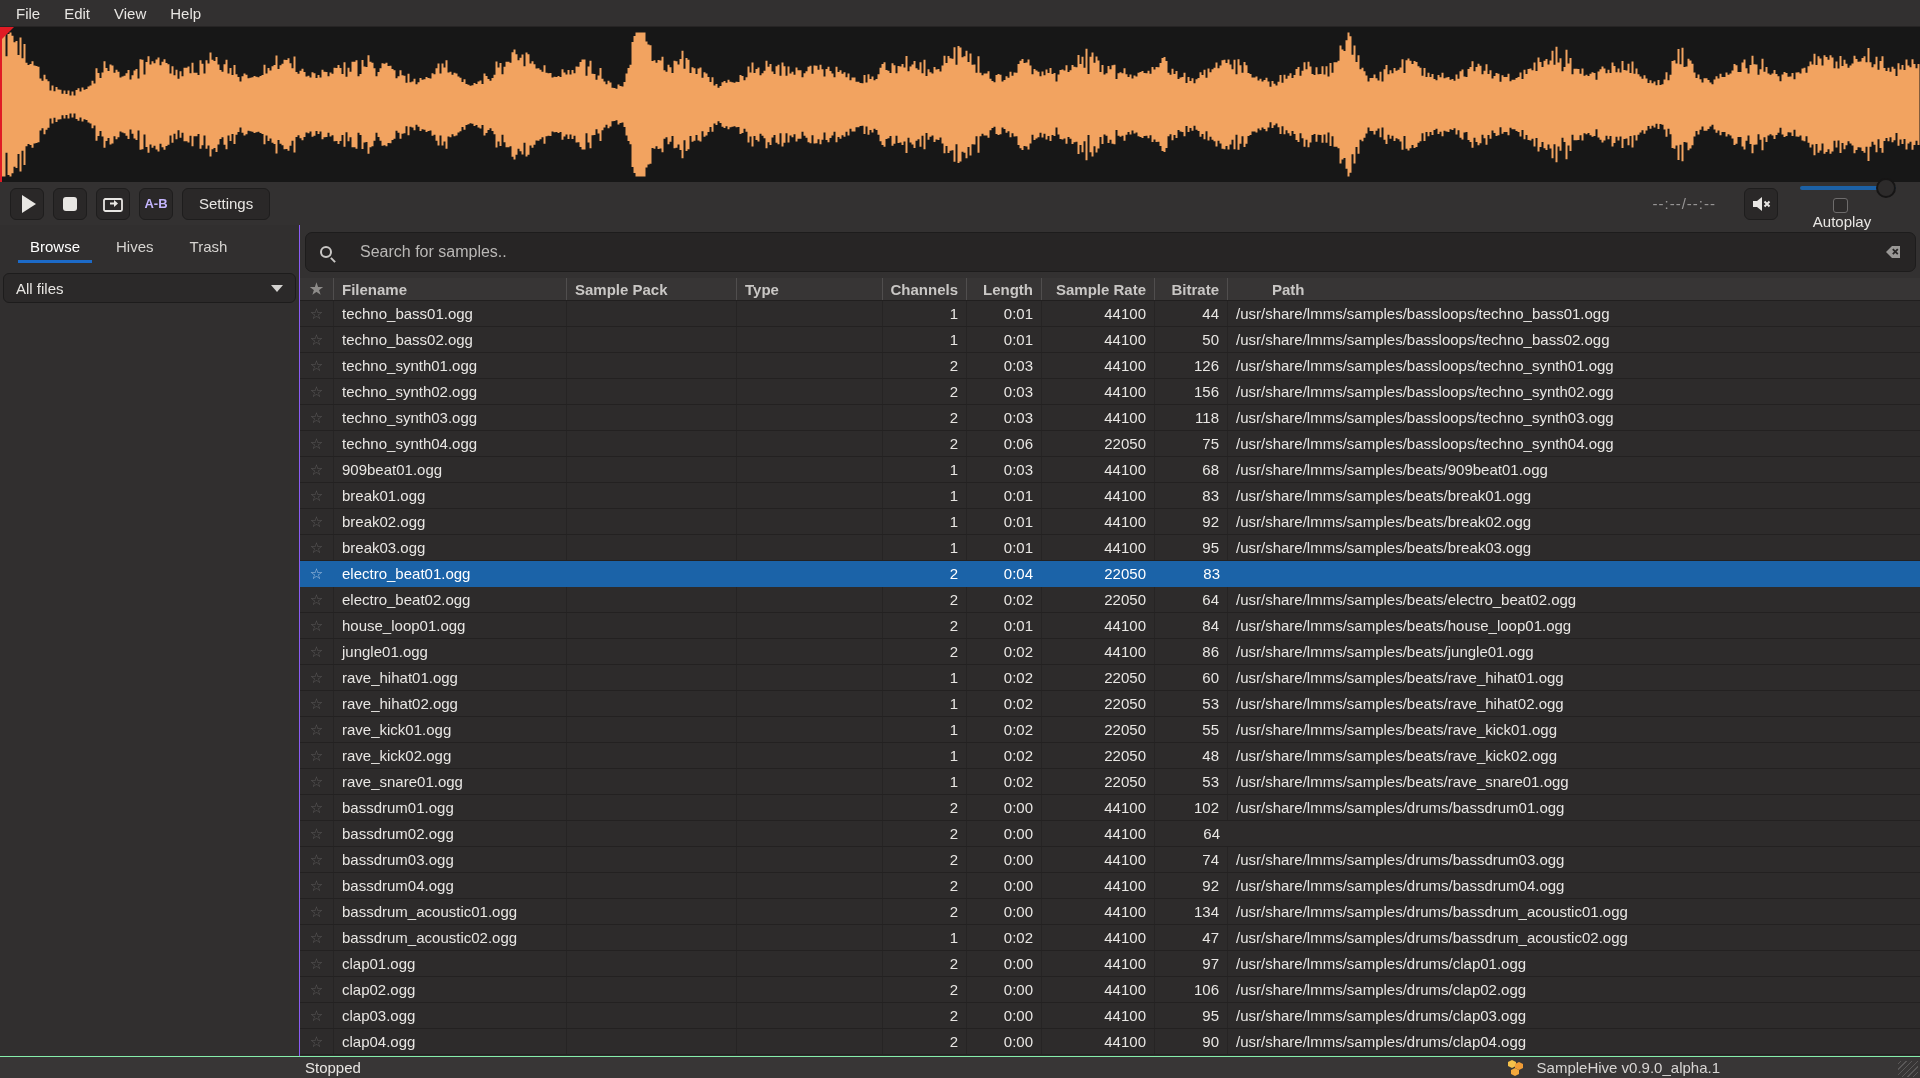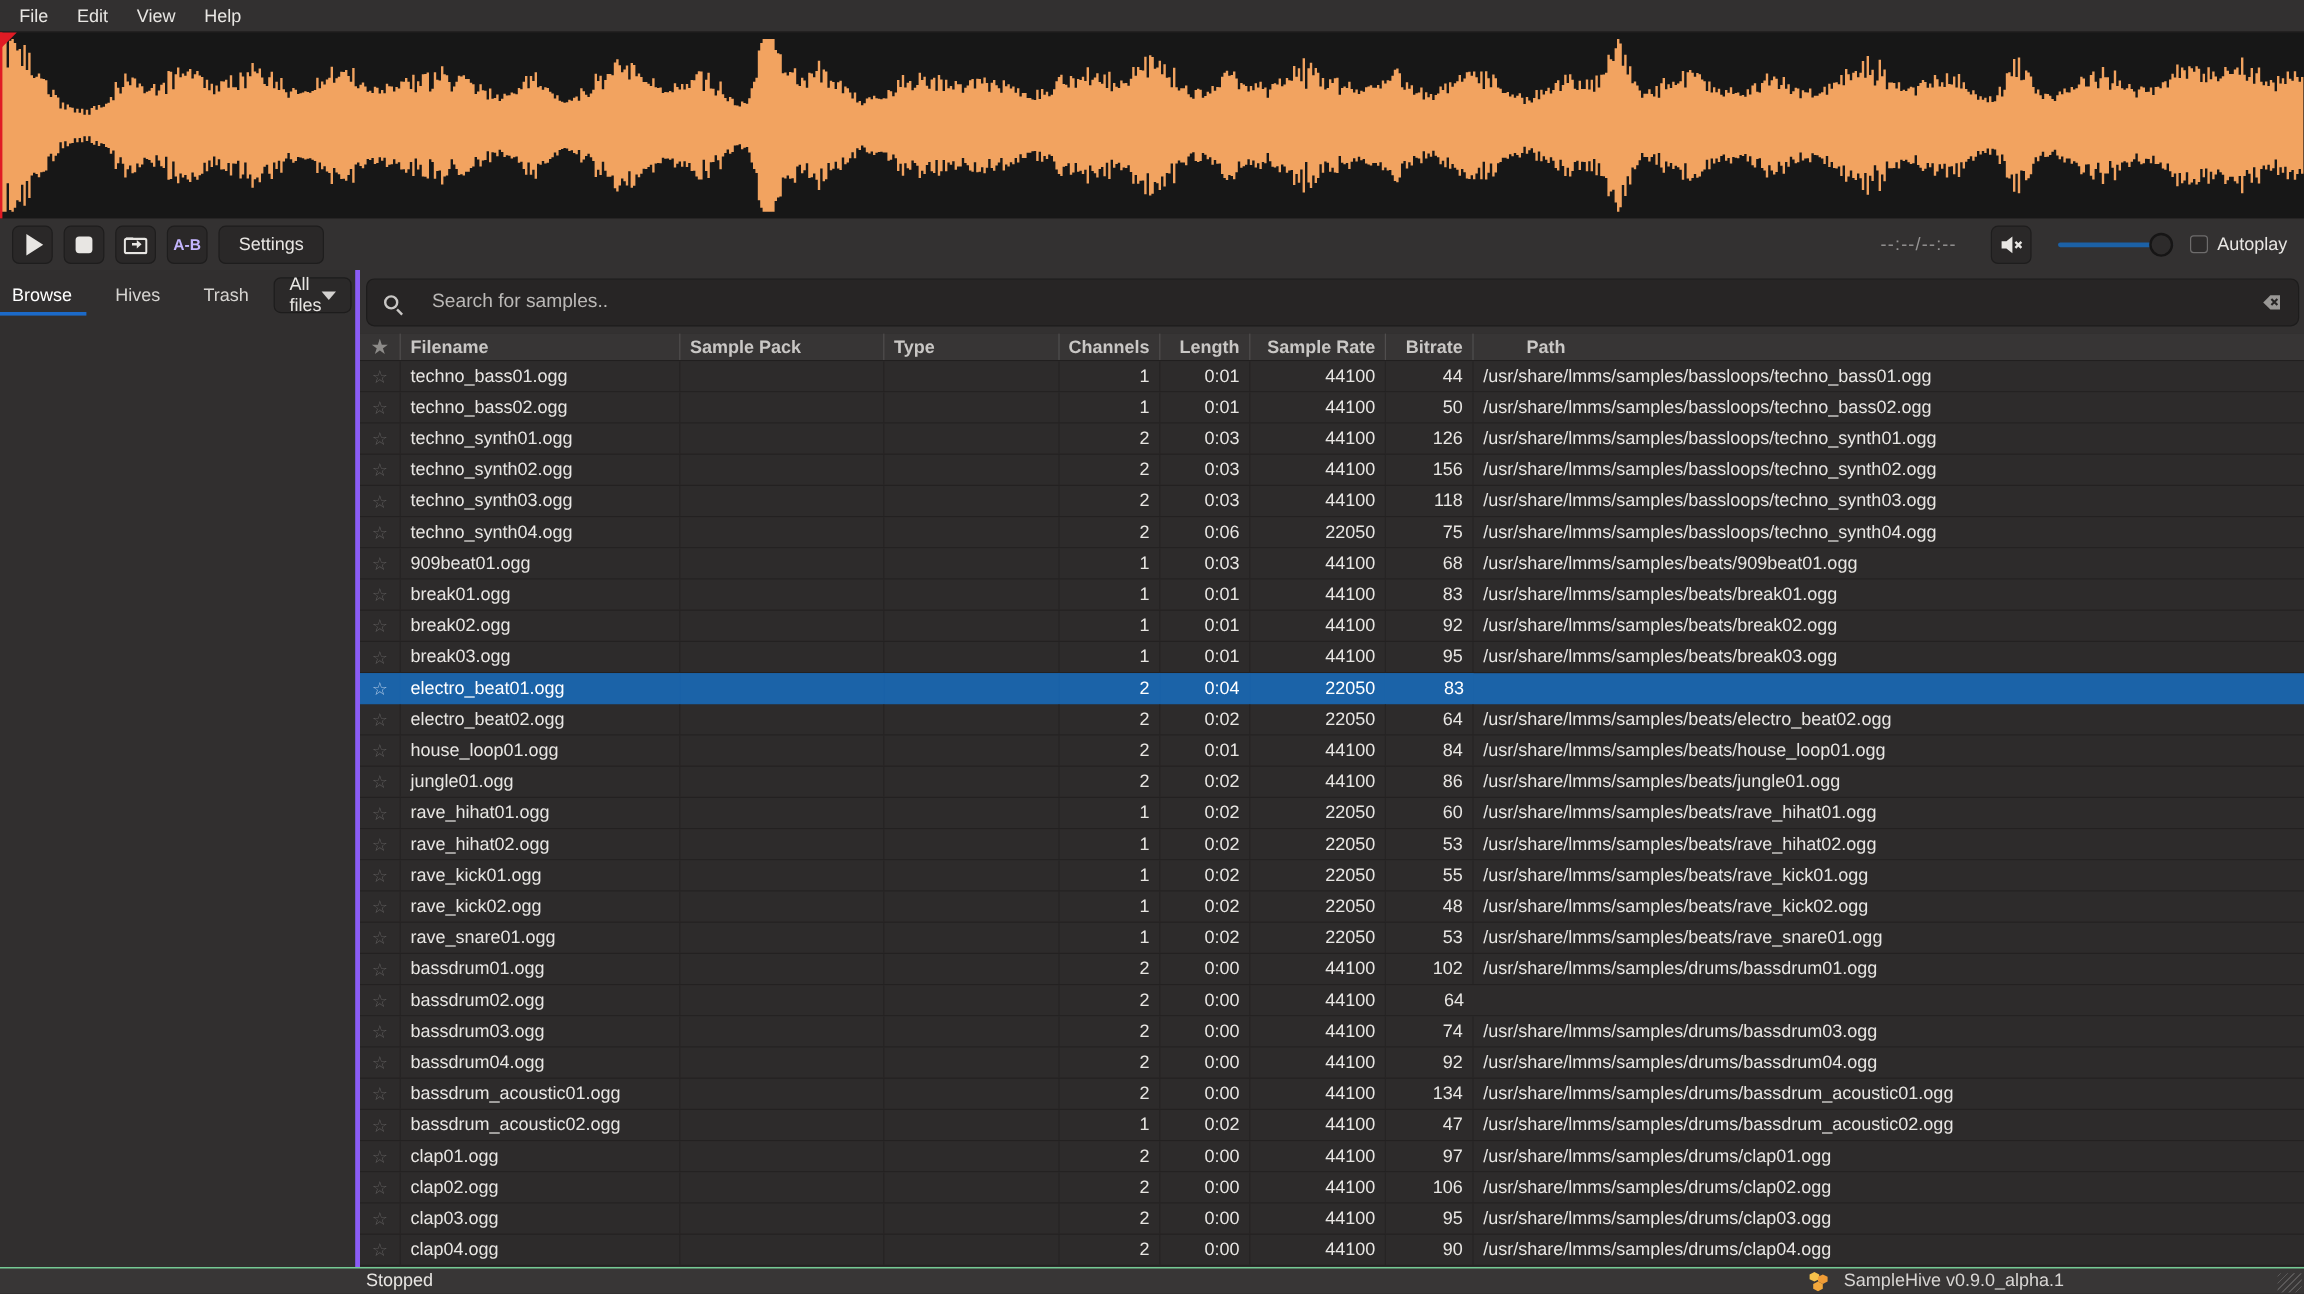--- a/index.html
+++ b/index.html
@@ -21,33 +21,33 @@
   
   .toolbar { height:43px; background:#333131; display:flex; align-items:center; padding:0 10px; flex:0 0 auto; }
   .tb-btn { height:32px; min-width:34px; background:#2a2828; border:1px solid #1e1d1d; border-radius:6px;
             display:flex; align-items:center; justify-content:center; margin-right:9px; color:#e8e6e3; }
   .tb-btn.text { padding:0 16px; }
   .icon-play { width:0; height:0; border-left:14px solid #e8e6e3; border-top:9px solid transparent; border-bottom:9px solid transparent; margin-left:3px;}
   .icon-stop { width:14px; height:14px; background:#e8e6e3; border-radius:3px; }
   .ab-glyph { font-size:13px; font-weight:bold; letter-spacing:0px; color:#c4b5fd; }
   .tb-spacer { flex:1; }
   .time-display { color:#969494; margin-right:28px; letter-spacing:1px; }
-  .volume-wrap { display:flex; align-items:center; }
+  .volume-wrap { display:flex; align-items:center;flex-direction:column; }
   .slider { position:relative; width:96px; height:20px; margin:0 14px 0 22px; }
   .slider .track { position:absolute; top:8px; left:0; width:100%; height:4px; border-radius:2px; background:#1c61a6; }
   .slider .knob { position:absolute; top:0; right:0; width:20px; height:20px; border-radius:50%;
                   background:#2d2b2b; border:2px solid #161515; }
   .checkbox { width:15px; height:15px; border:1px solid #6e6c6c; background:#2d2b2b; border-radius:3px; margin-right:8px; }
   .autoplay-label { color:#e8e6e3; margin-right:4px; }
 
   
   .main { flex:1; display:flex; min-height:0; }
 
   
-  .sidebar { width:300px; flex:0 0 auto; display:flex; border-right:4px solid #8b5cf6; background:#312f2f;justify-content:flex-end; }
+  .sidebar { width:300px; flex:0 0 auto; display:flex; flex-direction:column; border-right:1px solid #8b5cf6; background:#312f2f; }
   .tabs { height:42px; display:flex; align-items:stretch; padding-left:12px; }
   .tab { display:flex; align-items:center; padding:0 18px; color:#d6d4d1; position:relative; }
   .tab.active { color:#ffffff; }
   .tab.active::after { content:""; position:absolute; left:6px; right:6px; bottom:4px; height:3px; background:#1c6ac8; }
   .treepanel { flex:1; margin:0 3px; background:#262424; border:1px solid #1d1c1c; border-radius:8px; padding-top:6px; }
   .tree-row { height:27px; display:flex; align-items:center; padding-left:10px; }
   .expander { width:0; height:0; border-left:8px solid #8a8886; border-top:5px solid transparent; border-bottom:5px solid transparent; margin-right:12px; }
   .tree-icon { width:20px; height:16px; margin-right:7px; position:relative; flex:0 0 auto; }
   .folder-shape { position:absolute; inset:0; background:#cdbd9e; border-radius:2px; border:1px solid #8f816a; }
   .folder-shape::before { content:""; position:absolute; top:-4px; left:0; width:9px; height:4px; background:#cdbd9e; border-radius:2px 2px 0 0; }

